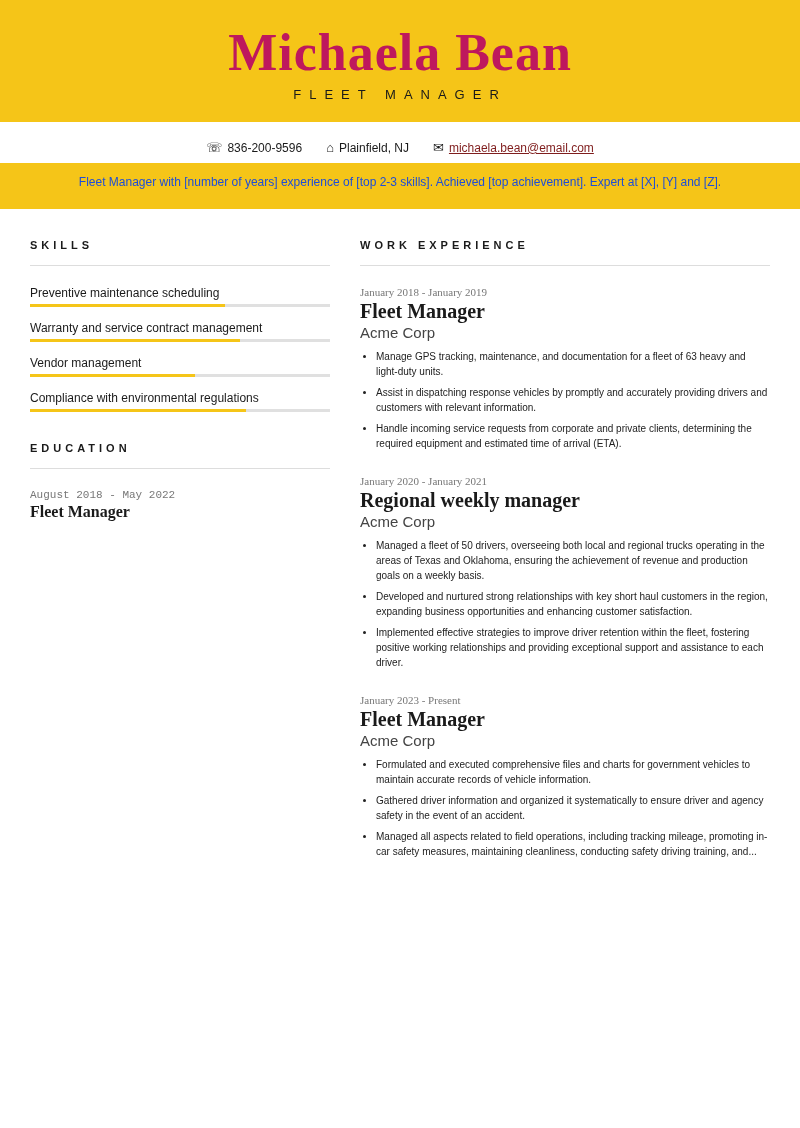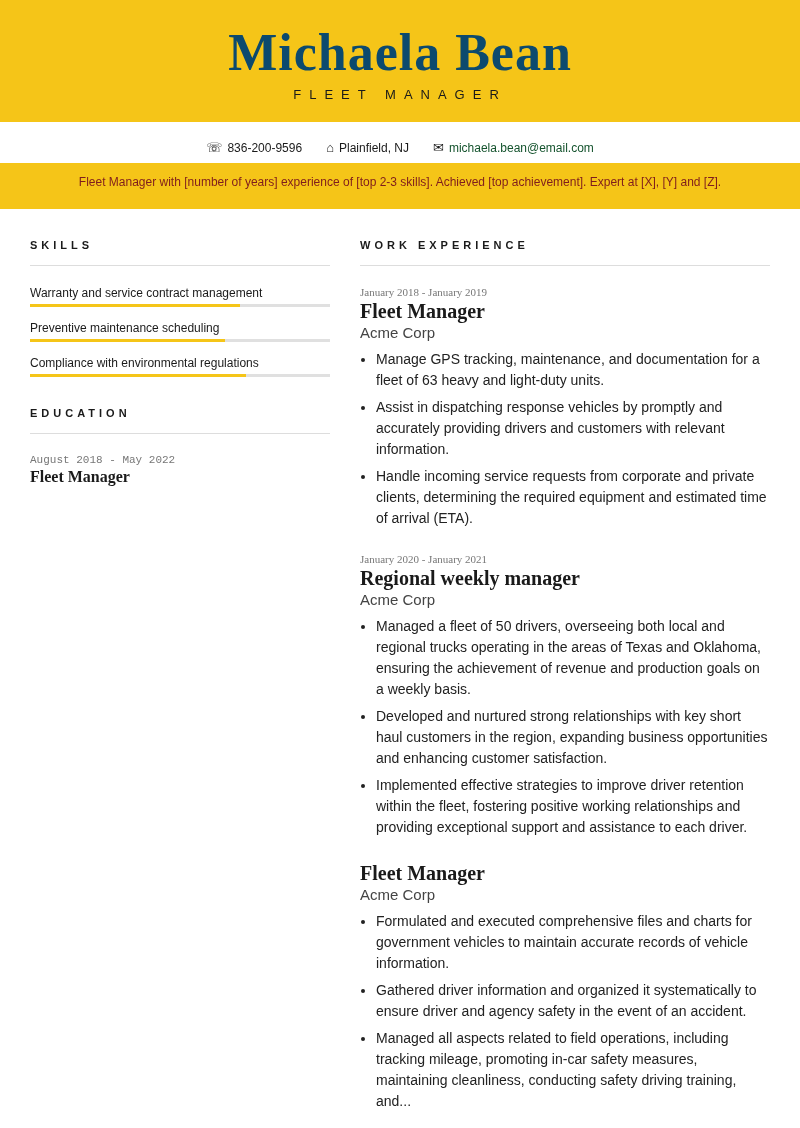--- a/index.html
+++ b/index.html
@@ -21,21 +21,21 @@
     
     .header {
       background: #F5C518;
       padding: 24px 40px 20px 40px;
       text-align: center;
     }
     .header-name {
       font-size: 52px;
       font-weight: bold;
       font-family: Georgia, serif;
-      color: #0c4a6e;
+      color: #be185d;
       letter-spacing: 1px;
       line-height: 1.1;
     }
     .header-title {
       font-size: 13px;
       letter-spacing: 8px;
       color: #1a1a1a;
       margin-top: 6px;
       font-family: Arial, sans-serif;
       font-weight: normal;
@@ -59,27 +59,28 @@
     }
     .contact-item {
       display: flex;
       align-items: center;
       gap: 5px;
     }
     .contact-icon {
       font-size: 13px;
     }
     .contact-email {
-      color: #14532d;
+      text-decoration: underline;
+      color: #7f1d1d;
     }
     .header-summary {
       background: #F5C518;
       font-family: Arial, sans-serif;
       font-size: 12px;
-      color: #7f1d1d;
+      color: #1d4ed8;
       text-align: center;
       padding: 10px 60px 18px 60px;
       line-height: 1.5;
     }
     
     .body {
       display: flex;
       flex: 1;
       padding: 30px 30px 30px 30px;
       gap: 30px;
@@ -163,21 +164,21 @@
     }
     .work-company {
       font-family: Arial, sans-serif;
       font-size: 15px;
       color: #444;
       margin-bottom: 8px;
     }
     .work-bullets {
       padding-left: 16px;
       font-family: Arial, sans-serif;
-      font-size: 14px;
+      font-size: 10px;
       color: #222;
       line-height: 1.5;
     }
     .work-bullets li {
       margin-bottom: 6px;
     }
     .divider-line {
       border: none;
       border-top: 1px solid #ddd;
       margin: 0 0 20px 0;
@@ -212,35 +213,41 @@
     <span>Fleet Manager with [number of years] experience of [top 2-3 skills]. Achieved [top achievement]. Expert at [X], [Y] and [Z].</span>
   </div>
 
   <div class="body">
 
     <div class="left-col">
 
       <div class="skills-section">
         <div class="section-title">SKILLS</div>
         <hr class="divider-line">
+
+        <div class="skill-item">
+          <div class="skill-name">Preventive maintenance scheduling</div>
+          <div class="skill-bar-bg">
+            <div class="skill-bar-fill" style="width:65%"></div>
+          </div>
+        </div>
 
         <div class="skill-item">
           <div class="skill-name">Warranty and service contract management</div>
           <div class="skill-bar-bg">
             <div class="skill-bar-fill" style="width:70%"></div>
           </div>
         </div>
 
         <div class="skill-item">
-          <div class="skill-name">Preventive maintenance scheduling</div>
+          <div class="skill-name">Vendor management</div>
           <div class="skill-bar-bg">
-            <div class="skill-bar-fill" style="width:65%"></div>
+            <div class="skill-bar-fill" style="width:55%"></div>
           </div>
         </div>
-
 
 
         <div class="skill-item">
           <div class="skill-name">Compliance with environmental regulations</div>
           <div class="skill-bar-bg">
             <div class="skill-bar-fill" style="width:72%"></div>
           </div>
         </div>
       </div>
 
@@ -279,20 +286,21 @@
           <div class="work-title">Regional weekly manager</div>
           <div class="work-company">Acme Corp</div>
           <ul class="work-bullets">
             <li>Managed a fleet of 50 drivers, overseeing both local and regional trucks operating in the areas of Texas and Oklahoma, ensuring the achievement of revenue and production goals on a weekly basis.</li>
             <li>Developed and nurtured strong relationships with key short haul customers in the region, expanding business opportunities and enhancing customer satisfaction.</li>
             <li>Implemented effective strategies to improve driver retention within the fleet, fostering positive working relationships and providing exceptional support and assistance to each driver.</li>
           </ul>
         </div>
 
         <div class="work-entry">
+          <div class="work-date">January 2023 - Present</div>
           <div class="work-title">Fleet Manager</div>
           <div class="work-company">Acme Corp</div>
           <ul class="work-bullets">
             <li>Formulated and executed comprehensive files and charts for government vehicles to maintain accurate records of vehicle information.</li>
             <li>Gathered driver information and organized it systematically to ensure driver and agency safety in the event of an accident.</li>
             <li>Managed all aspects related to field operations, including tracking mileage, promoting in-car safety measures, maintaining cleanliness, conducting safety driving training, and...</li>
           </ul>
         </div>
 
       </div>

